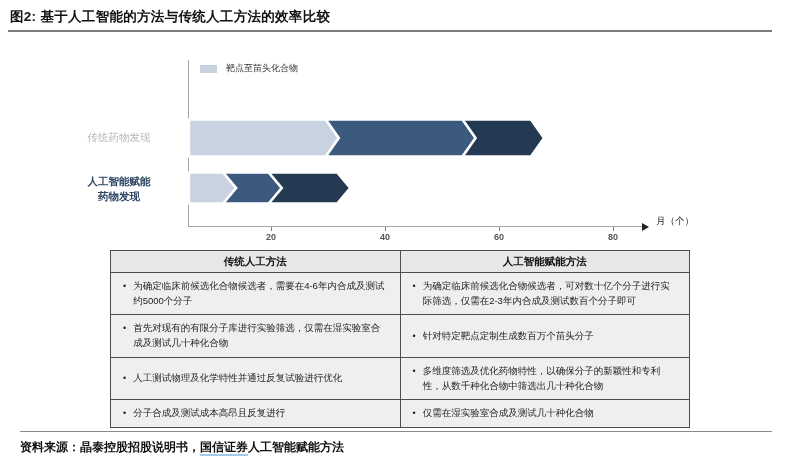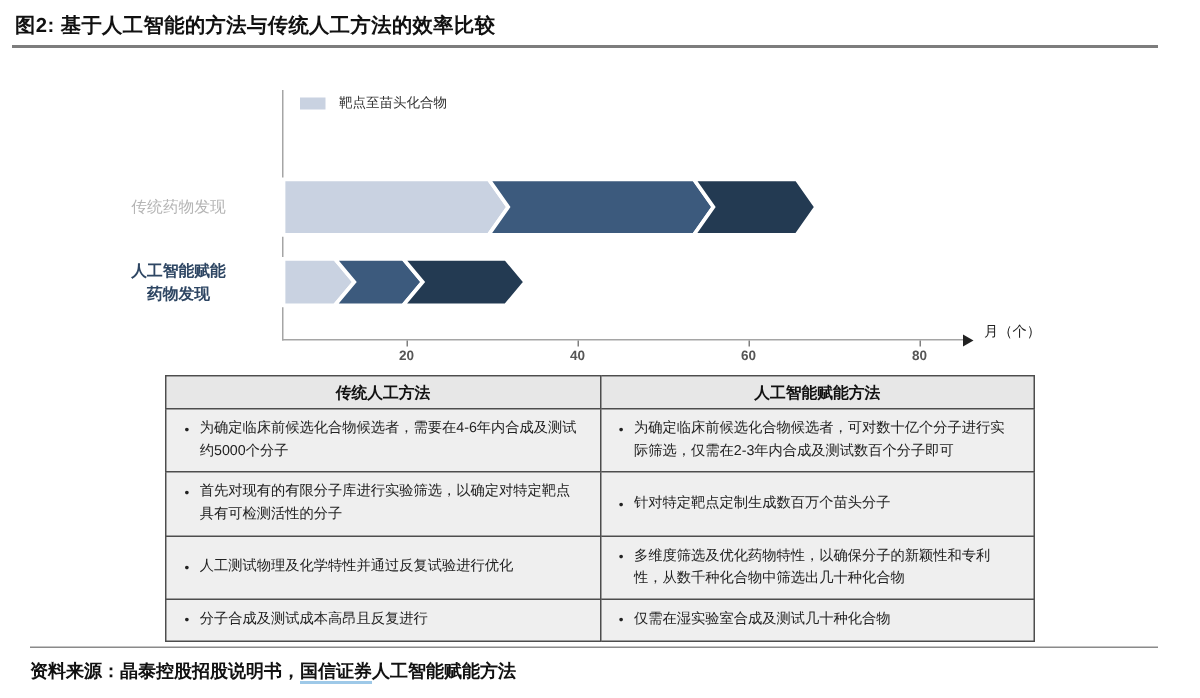--- a/index.html
+++ b/index.html
@@ -110,21 +110,21 @@
             <div class="cell">
               <span class="bullet">•</span>
               <span>为确定临床前候选化合物候选者，可对数十亿个分子进行实际筛选，仅需在2-3年内合成及测试数百个分子即可</span>
             </div>
           </td>
       </tr>
       <tr>
         <td>
             <div class="cell">
               <span class="bullet">•</span>
-              <span>首先对现有的有限分子库进行实验筛选，以确定对特定靶点具有可检测活性的分子</span>
+              <span>首先对现有的有限分子库进行实验筛选，仅需在湿实验室合成及测试几十种化合物</span>
             </div>
           </td>
         <td>
             <div class="cell">
               <span class="bullet">•</span>
               <span>针对特定靶点定制生成数百万个苗头分子</span>
             </div>
           </td>
       </tr>
       <tr>

